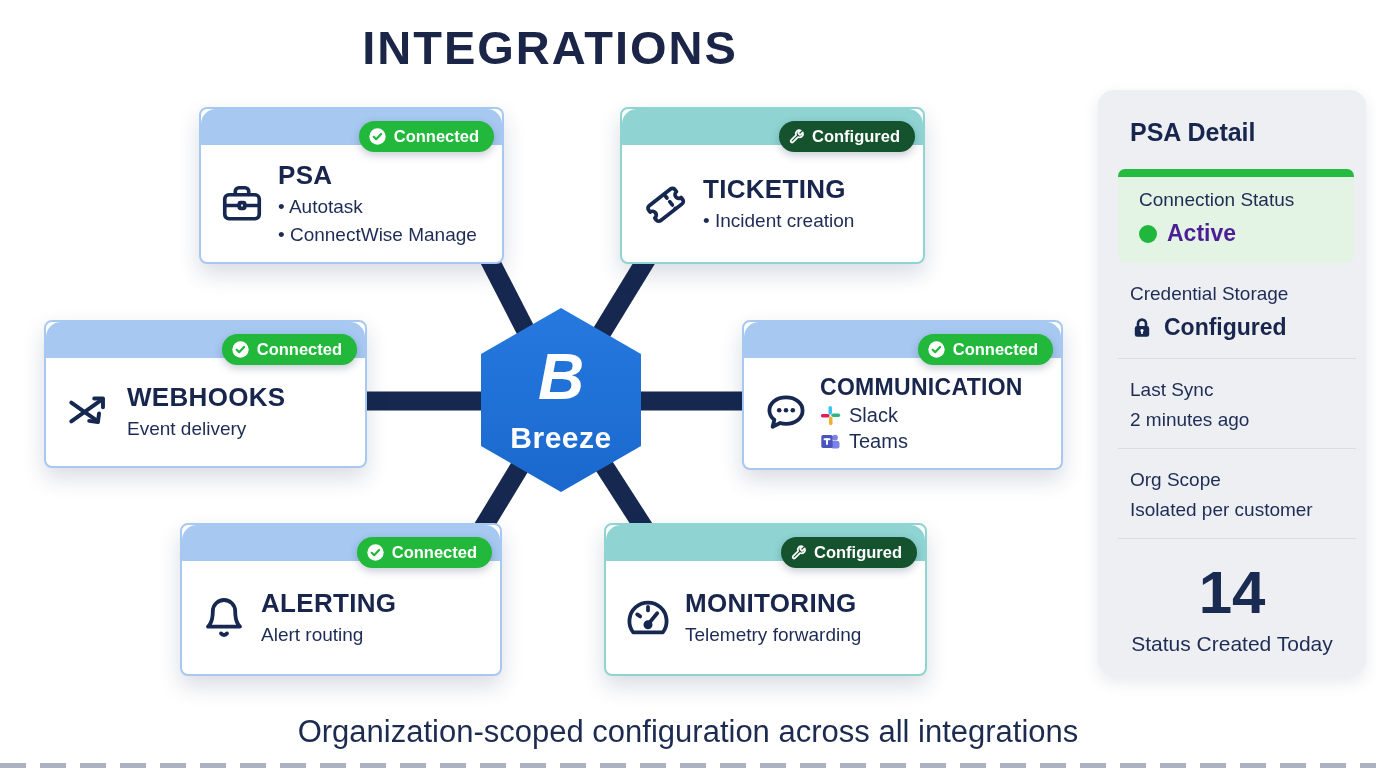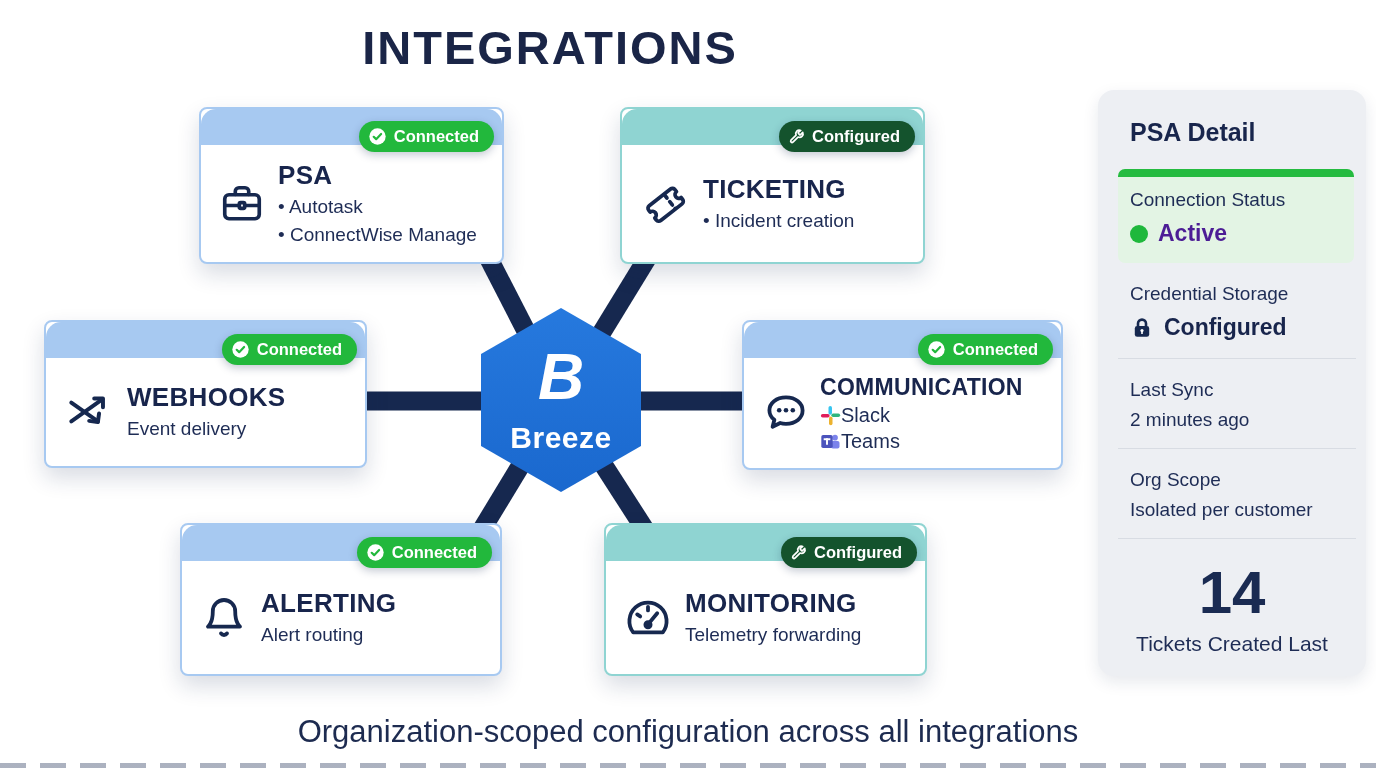--- a/index.html
+++ b/index.html
@@ -35,21 +35,21 @@
   .badge.tealb { background:#14532d; }
 
   .body { position:absolute; top:36px; bottom:0; left:0; right:0;
     display:flex; align-items:center; padding:0 16px 0 18px; gap:13px; }
   .card-icon { flex:0 0 auto; display:flex; }
   .text-block { display:flex; flex-direction:column; gap:3px; min-width:0; }
   .card-title { font-size:26px; font-weight:800; letter-spacing:.3px; color:#18254C; }
   .card-title.small { font-size:23px; }
   .item, .subtitle { font-size:19px; color:#1E2C55; line-height:1.32; }
   .item::before { content:"• "; }
-  .app-row { display:flex; align-items:center; font-size:20px; color:#1E2C55; }
+  .app-row { display:flex; align-items:center; gap:8px; font-size:20px; color:#1E2C55; }
 
   
   .hub {
     position:absolute; left:481px; top:308px; width:160px; height:184px; z-index:3;
     background:linear-gradient(180deg,#2679DE 0%,#1A68CE 100%);
     clip-path:polygon(50% 0%, 100% 25%, 100% 75%, 50% 100%, 0% 75%, 0% 25%);
     display:flex; flex-direction:column; align-items:center; justify-content:center;
     filter:drop-shadow(0 8px 14px rgba(21,40,79,.35));
   }
   .hub-logo { position:relative; font-size:64px; font-weight:800; color:#fff; line-height:1; font-style:italic; }
@@ -58,21 +58,21 @@
 
   
   .panel {
     position:absolute; left:1098px; top:90px; width:268px; height:586px; z-index:2;
     background:#EDEFF3; border-radius:16px; box-shadow:0 6px 16px rgba(21,40,79,.10);
     padding:28px 0 0 0;
   }
   .panel-title { font-size:25px; font-weight:700; color:#18254C; margin:0 10px 22px 32px; }
   .status-box { margin:0 12px 0 20px; background:#E3F4E4; border-radius:7px; overflow:hidden; }
   .status-topbar { height:8px; background:#25BB40; }
-  .status-inner { padding:12px 12px 16px 12px; }
+  .status-inner { padding:12px 12px 16px 21px; }
   .row-label { font-size:19px; color:#1E2C55; }
   .value-row { display:flex; align-items:center; gap:10px; margin-top:9px; }
   .green-dot { width:18px; height:18px; border-radius:50%; background:#1FB83C; }
   .active-val { font-size:23px; font-weight:700; color:#4c1d95; }
   .panel-section { margin:20px 12px 0 32px; }
   .bold-val { font-size:23px; font-weight:700; color:#18254C; }
   .plain-val { font-size:19px; color:#1E2C55; margin-top:8px; }
   .divider { height:1px; background:#D8DCE3; margin:17px 10px 0 20px; }
   .metric { text-align:center; margin-top:22px; }
   .metric-value { font-size:60px; font-weight:800; color:#1A2B52; line-height:1.05; }
@@ -318,20 +318,20 @@
 
     <div class="panel-section">
       <div class="row-label">Org Scope</div>
       <div class="plain-val">Isolated per customer</div>
     </div>
 
     <div class="divider"></div>
 
     <div class="metric">
       <div class="metric-value">14</div>
-      <div class="metric-label">Tickets Created Last</div>
+      <div class="metric-label">Status Created Today</div>
     </div>
   </div>
 
   <div class="footer-caption">Organization-scoped configuration across all integrations</div>
   <div class="bottom-artifact"></div>
 
 </div>
 
 </body></html>

